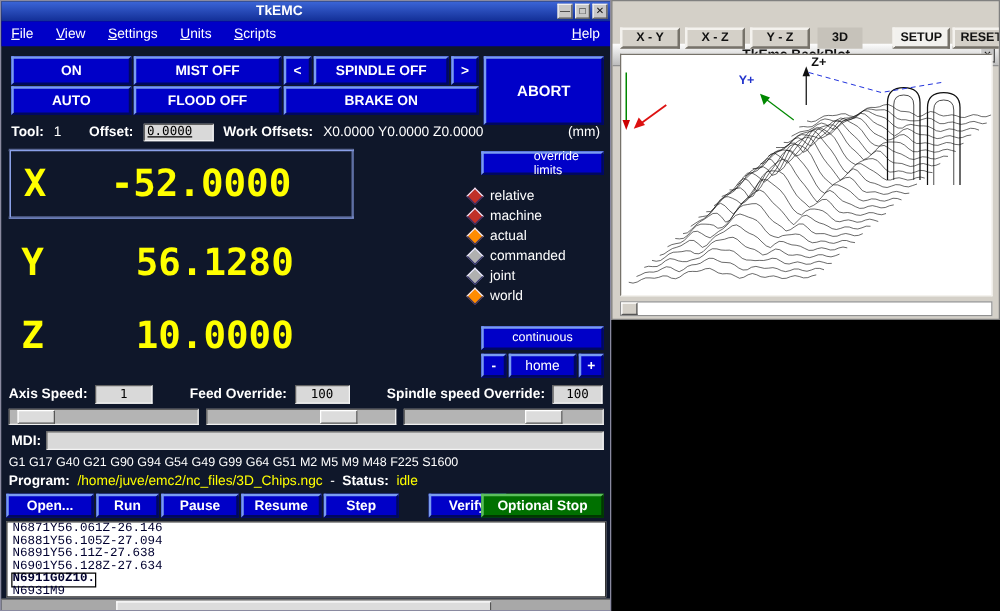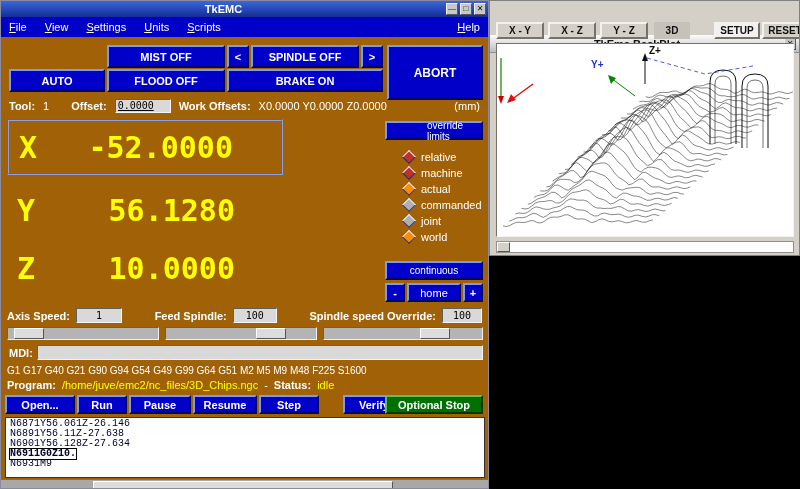--- a/index.html
+++ b/index.html
@@ -1,19 +1,19 @@
 <!DOCTYPE html>
 <html><head>
 <meta charset="utf-8">
 <style>
   html,body{margin:0;padding:0;background:#000;}
   #desktop{position:relative;width:800px;height:489px;background:#000;overflow:hidden;
            font-family:"Liberation Sans",sans-serif;}
   
-  #tkemc{position:absolute;left:0;top:0;width:489px;height:489px;background:#a16207;
+  #tkemc{position:absolute;left:0;top:0;width:489px;height:489px;background:#0f172a;
          border:1px solid #8a8aa0;box-sizing:border-box;overflow:hidden;}
   .tb{position:absolute;left:0;top:0;right:0;height:16px;
       background:linear-gradient(180deg,#3c66d8,#122e96);display:flex;align-items:center;}
   .tb .ttl{flex:1;text-align:center;color:#fff;font-size:11px;font-weight:bold;}
   .winbtn{width:12px;height:12px;margin-right:2px;background:#c8c8c8;border:1px solid;
           border-color:#f0f0f0 #555 #555 #f0f0f0;font-size:8px;line-height:10px;text-align:center;
           color:#111;box-sizing:border-box;}
   #menubar{position:absolute;left:0;top:16px;right:0;height:20px;background:#0000c8;
            display:flex;align-items:center;gap:18px;padding:0 8px;color:#fff;font-size:11px;}
   .menu-item{cursor:default;}
@@ -93,20 +93,21 @@
 
     <div id="menubar">
       <span class="menu-item">File</span>
       <span class="menu-item">View</span>
       <span class="menu-item">Settings</span>
       <span class="menu-item">Units</span>
       <span class="menu-item">Scripts</span>
       <span class="menu-item menu-help">Help</span>
     </div>
 
+    <div class="btn" style="left:8px;top:44px;width:96px;height:23px;">ON</div>
     <div class="btn" style="left:106px;top:44px;width:118px;height:23px;">MIST OFF</div>
     <div class="btn" style="left:226px;top:44px;width:22px;height:23px;">&lt;</div>
     <div class="btn" style="left:250px;top:44px;width:108px;height:23px;">SPINDLE OFF</div>
     <div class="btn" style="left:360px;top:44px;width:22px;height:23px;">&gt;</div>
     <div class="btn" style="left:386px;top:44px;width:96px;height:55px;font-size:12px;">ABORT</div>
     <div class="btn" style="left:8px;top:68px;width:96px;height:23px;">AUTO</div>
     <div class="btn" style="left:106px;top:68px;width:118px;height:23px;">FLOOD OFF</div>
     <div class="btn" style="left:226px;top:68px;width:156px;height:23px;">BRAKE ON</div>
 
     <div id="toolrow">
@@ -127,21 +128,21 @@
       <span class="dro-label">Y</span>
       <span class="dro-value">56.1280</span>
     </div>
     <div class="dro-row" id="dro-z">
       <span class="dro-label">Z</span>
       <span class="dro-value">10.0000</span>
     </div>
 
     <div class="btn" style="left:384px;top:120px;width:98px;height:19px;font-size:10px;font-weight:normal;padding-left:40px;">override limits</div>
 
-    <div style="position:absolute;left:401px;top:148px;">
+    <div style="position:absolute;left:372px;top:148px;">
       <div class="radio-item">
         <span class="diamond" style="background: rgb(192, 48, 40);"></span>
         <span>relative</span>
         </div>
       <div class="radio-item">
         <span class="diamond" style="background: rgb(192, 48, 40);"></span>
         <span>machine</span>
         </div>
       <div class="radio-item">
         <span class="diamond" style="background: rgb(255, 140, 0);"></span>
@@ -159,27 +160,27 @@
         <span class="diamond" style="background: rgb(255, 140, 0);"></span>
         <span>world</span>
         </div>
     </div>
 
     <div class="btn" style="left:384px;top:260px;width:98px;height:19px;font-size:10px;font-weight:normal;">continuous</div>
     <div class="btn" style="left:384px;top:282px;width:20px;height:19px;">-</div>
     <div class="btn" style="left:406px;top:282px;width:54px;height:19px;font-weight:normal;">home</div>
     <div class="btn" style="left:462px;top:282px;width:20px;height:19px;">+</div>
 
-    <div style="position:absolute;left:6px;top:306px;right:6px;height:16px;display:flex;align-items:flex-end;justify-content:space-between;">
+    <div style="position:absolute;left:6px;top:306px;right:6px;height:16px;display:flex;align-items:center;justify-content:space-between;">
       <span style="display:flex;align-items:center;gap:6px;">
         <span class="lbl b">Axis Speed:</span>
         <span class="valbox" style="width:46px;text-align:center;">1</span>
       </span>
       <span style="display:flex;align-items:center;gap:6px;">
-        <span class="lbl b">Feed Spindle:</span>
+        <span class="lbl b">Feed Override:</span>
         <span class="valbox" style="width:44px;text-align:center;">100</span>
       </span>
       <span style="display:flex;align-items:center;gap:6px;">
         <span class="lbl b">Spindle speed Override:</span>
         <span class="valbox" style="width:40px;text-align:center;">100</span>
       </span>
     </div>
 
     <div class="trough" style="left:6px;width:152px;">
       <div class="thumb" style="left:6px;width:30px;"></div>
@@ -207,20 +208,21 @@
     <div class="btn" style="left:4px;top:394px;width:70px;height:19px;">Open...</div>
     <div class="btn" style="left:76px;top:394px;width:50px;height:19px;">Run</div>
     <div class="btn" style="left:128px;top:394px;width:62px;height:19px;">Pause</div>
     <div class="btn" style="left:192px;top:394px;width:64px;height:19px;">Resume</div>
     <div class="btn" style="left:258px;top:394px;width:60px;height:19px;">Step</div>
     <div class="btn" style="left:320px;top:394px;width:62px;height:19px;margin-left:22px;">Verify</div>
     <div class="btn green" style="left:384px;top:394px;width:98px;height:19px;">Optional Stop</div>
 
     <div id="progtext">
       <div class="pline"><span>N6871Y56.061Z-26.146</span></div>
+      <div class="pline"><span>N6881Y56.105Z-27.094</span></div>
       <div class="pline"><span>N6891Y56.11Z-27.638</span></div>
       <div class="pline"><span>N6901Y56.128Z-27.634</span></div>
       <div class="pline active"><span>N6911G0Z10.</span></div>
       <div class="pline"><span>N6931M9</span></div>
     </div>
 
     <div id="hscroll">
       <div class="thumb" style="left:92px;width:300px;"></div>
     </div>
   </div>

